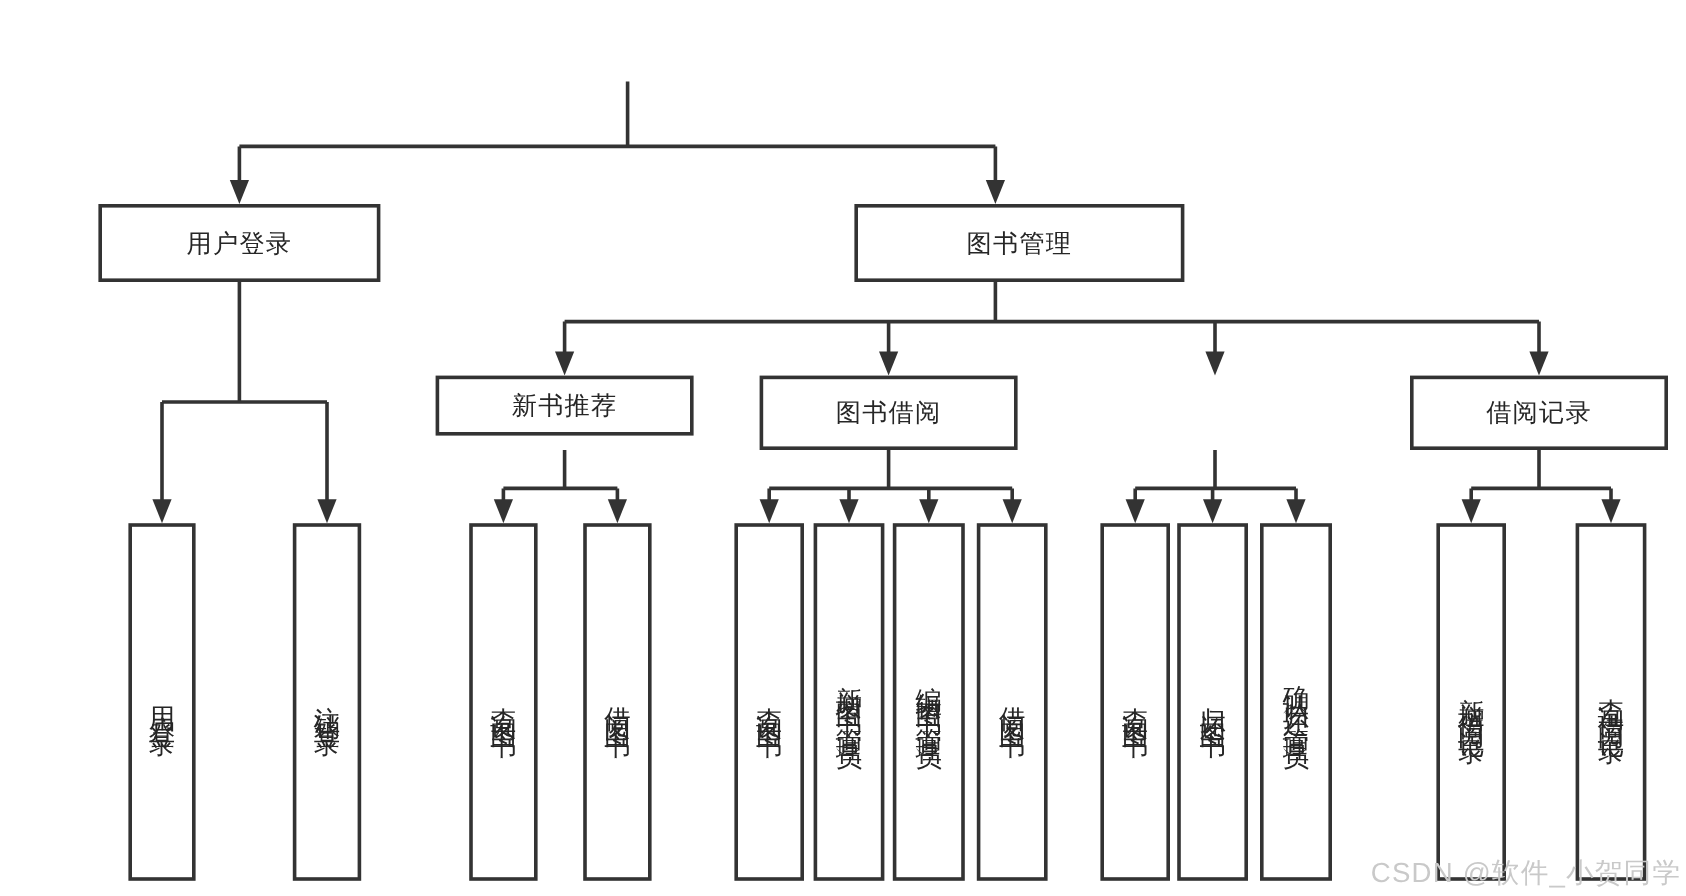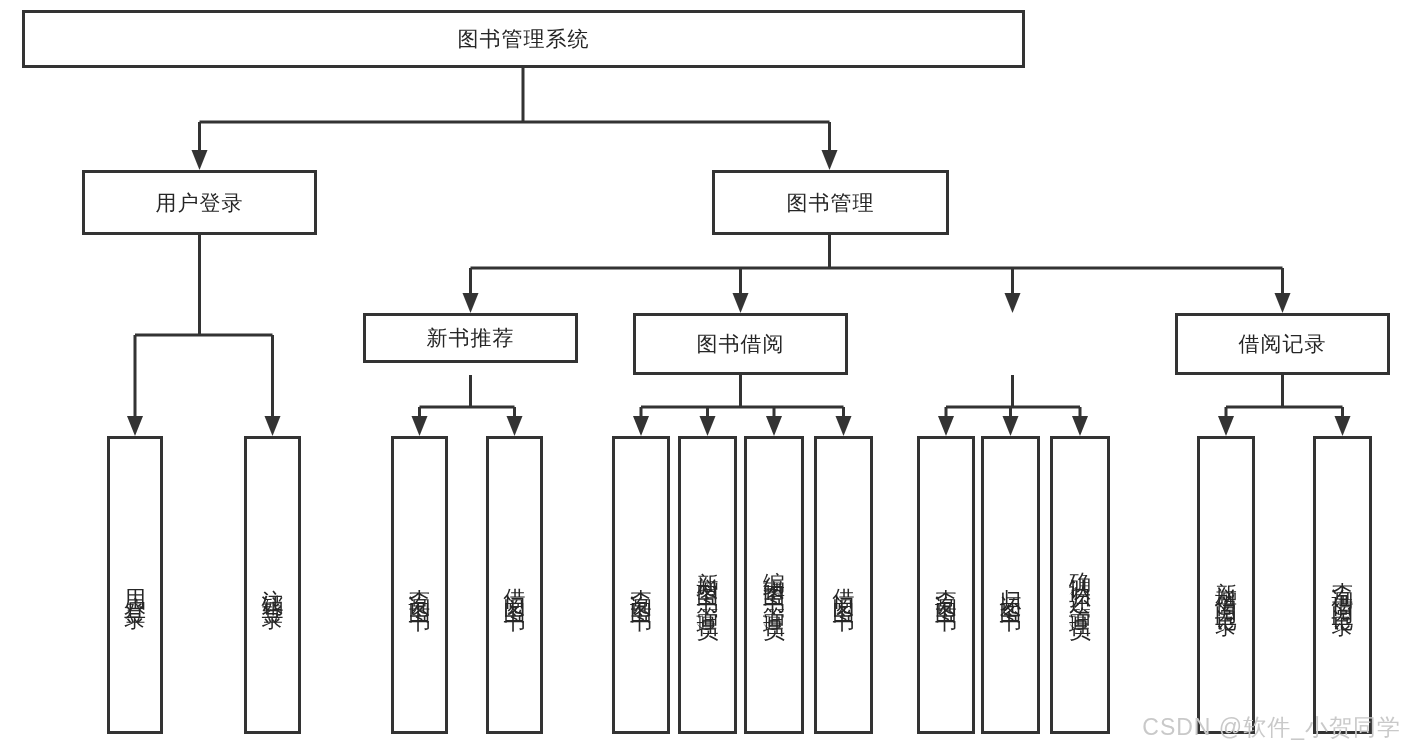--- a/index.html
+++ b/index.html
@@ -94,28 +94,25 @@
     <path d="M1012.5 375 V407 M946 407 H1080 M946 407 V418 M1010.5 407 V418 M1080 407 V418"></path>
     <polygon points="938,416 954,416 946,436"></polygon>
     <polygon points="1002.5,416 1018.5,416 1010.5,436"></polygon>
     <polygon points="1072,416 1088,416 1080,436"></polygon>
 
     <path d="M1282.5 375 V407 M1226 407 H1342.5 M1226 407 V418 M1342.5 407 V418"></path>
     <polygon points="1218,416 1234,416 1226,436"></polygon>
     <polygon points="1334.5,416 1350.5,416 1342.5,436"></polygon>
   </svg>
 
-  <div class="node" style="left:22px; top:10px; width:1003px; height:58px;">
-    <span>图书管理系统</span>
-  </div>
 
   <div class="node" style="left:82px; top:170px; width:235px; height:65px;">
     <span>用户登录</span>
   </div>
-  <div class="node" style="left:712px; top:170px; width:237px; height:65px;">
+  <div class="node" style="left:712px; top:170px; width:275px; height:65px;">
     <span>图书管理</span>
   </div>
 
   <div class="node" style="left:363px; top:313px; width:215px; height:50px;">
     <span>新书推荐</span>
   </div>
   <div class="node" style="left:633px; top:313px; width:215px; height:62px;text-align:center;">
     <span>图书借阅</span>
   </div>
   <div class="node" style="left:1175px; top:313px; width:215px; height:62px;">

